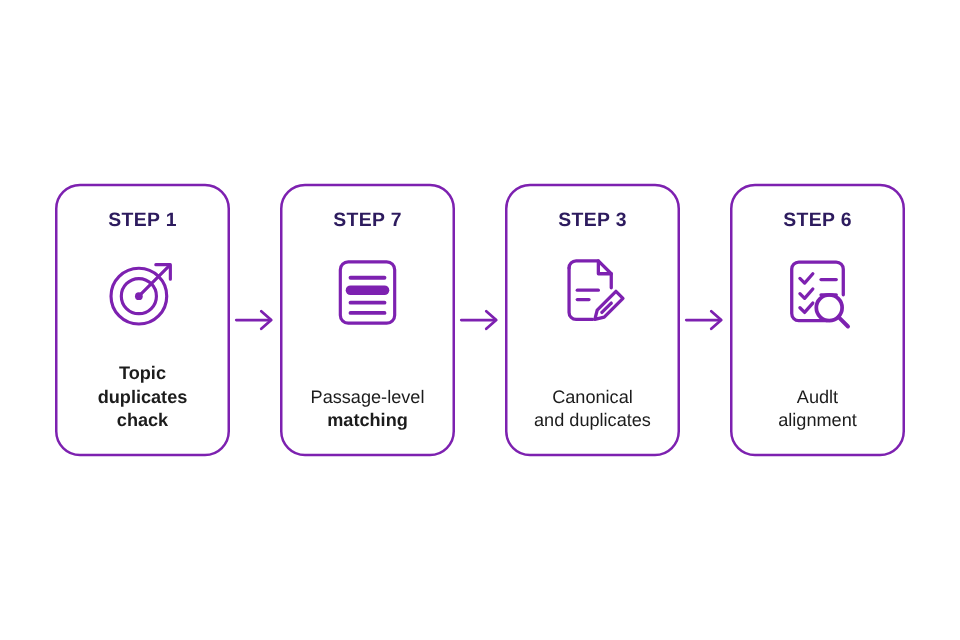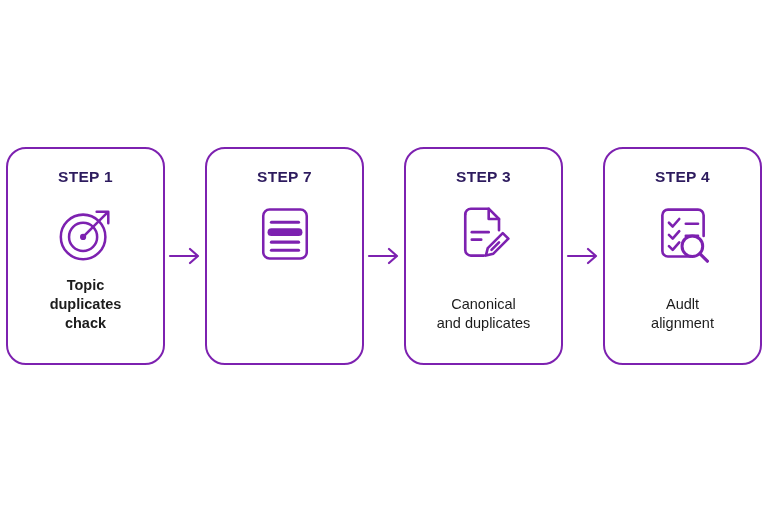--- a/index.html
+++ b/index.html
@@ -24,21 +24,21 @@
   }
   .flow {
     display: flex;
     flex-direction: row;
     align-items: center;
     justify-content: center;
     gap: 0px;
   }
   .card {
     box-sizing: border-box;
-    width: 159px;
+    width: 140px;
     height: 218px;
     border: 2.2px solid #7d21b0;
     border-radius: 20px;
     background: #ffffff;
     display: flex;
     flex-direction: column;
     align-items: center;
     padding-top: 20px;
     padding-bottom: 14px;
   }
@@ -54,21 +54,21 @@
     margin-top: 16px;
     height: 66px;
     width: 66px;
     display: flex;
     align-items: center;
     justify-content: center;
   }
   .icon-wrap svg { display: block; }
   .caption {
     margin-top: auto;
-    margin-bottom: 16px;
+    margin-bottom: 2px;
     width: 128px;
     text-align: center;
     font-size: 14.5px;
     line-height: 1.32;
     color: #1c1c1c;
   }
   .caption.bold { font-weight: bold; }
   .caption .b { font-weight: bold; }
   .connector {
     width: 40px;
@@ -115,20 +115,24 @@
       <div class="step-label">STEP 7</div>
       <div class="icon-wrap">
         <svg width="58" height="58" viewBox="0 0 64 64" fill="none" stroke="#7d21b0" stroke-width="2.8" stroke-linecap="round" stroke-linejoin="round">
           <rect x="8" y="5" width="48" height="54" rx="7"></rect>
           <line x1="17" y1="19" x2="47" y2="19" stroke-width="3.4"></line>
           <line x1="17" y1="30" x2="47" y2="30" stroke-width="8.5"></line>
           <line x1="17" y1="41" x2="47" y2="41" stroke-width="3.4"></line>
           <line x1="17" y1="50" x2="47" y2="50" stroke-width="3.4"></line>
         </svg>
       </div>
+      <div class="caption">
+        <span>Passage-level</span><br>
+        <span class="b">matching</span>
+      </div>
     </div>
 
     <div class="connector">
       <svg width="34" height="18" viewBox="0 0 34 18" fill="none" stroke="#7d21b0" stroke-width="2.2" stroke-linecap="round" stroke-linejoin="round">
         <line x1="2" y1="9" x2="29" y2="9"></line>
         <polyline points="22,2 30,9 22,16"></polyline>
       </svg>
     </div>
 
     <div class="card">
@@ -151,21 +155,21 @@
     </div>
 
     <div class="connector">
       <svg width="34" height="18" viewBox="0 0 34 18" fill="none" stroke="#7d21b0" stroke-width="2.2" stroke-linecap="round" stroke-linejoin="round">
         <line x1="2" y1="9" x2="29" y2="9"></line>
         <polyline points="22,2 30,9 22,16"></polyline>
       </svg>
     </div>
 
     <div class="card">
-      <div class="step-label">STEP 4</div>
+      <div class="step-label">STEP 6</div>
       <div class="icon-wrap">
         <svg width="60" height="60" viewBox="0 0 64 64" fill="none" stroke="#7d21b0" stroke-width="2.8" stroke-linecap="round" stroke-linejoin="round">
           <path d="M54 34V12a6 6 0 0 0-6-6H16a6 6 0 0 0-6 6v38a6 6 0 0 0 6 6h24"></path>
           <polyline points="17,20 21,24 28,16"></polyline>
           <polyline points="17,33 21,37 28,29"></polyline>
           <polyline points="17,45 21,49 28,41"></polyline>
           <line x1="35" y1="21" x2="48" y2="21"></line>
           <line x1="35" y1="34" x2="48" y2="34"></line>
           <circle cx="42" cy="45" r="11" stroke-width="3.2"></circle>
           <line x1="50" y1="53" x2="58" y2="61" stroke-width="3.4"></line>

